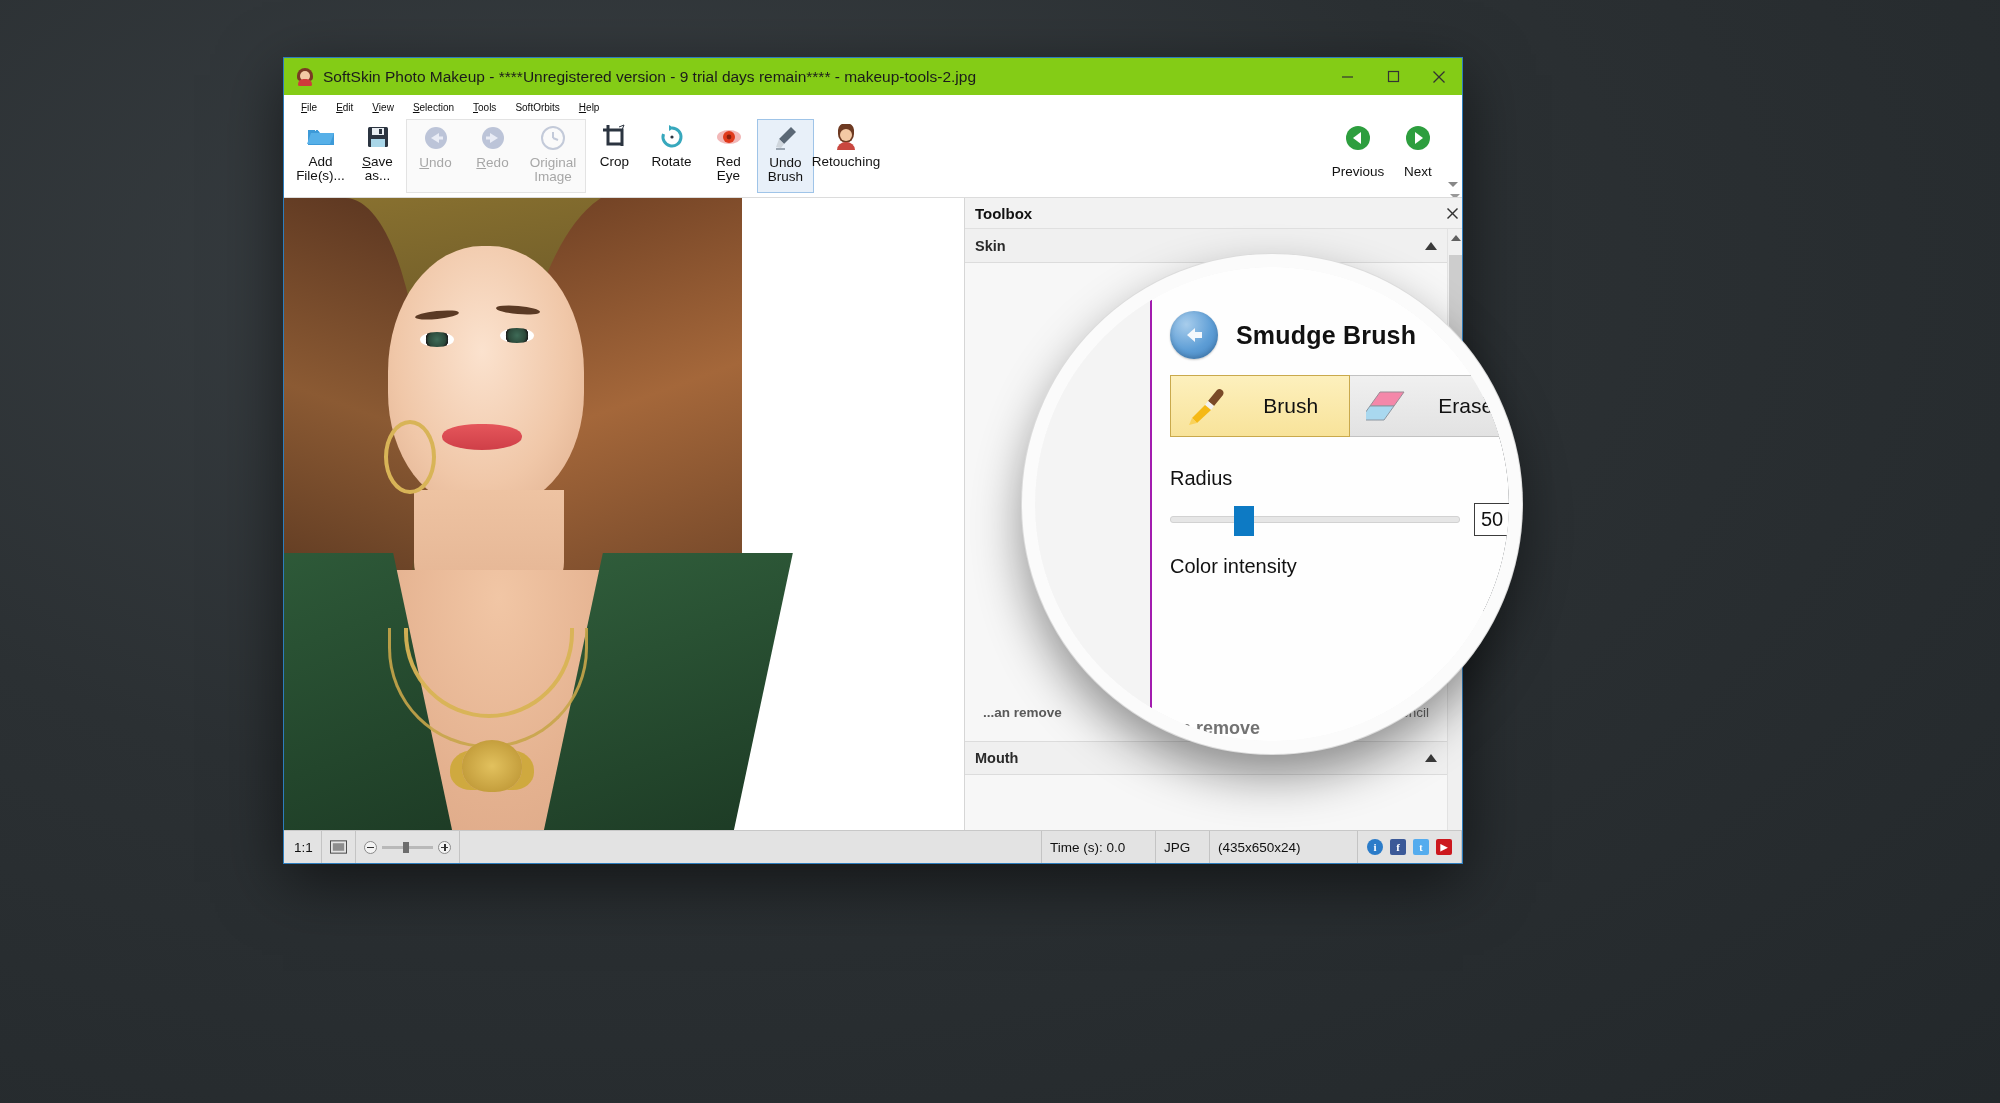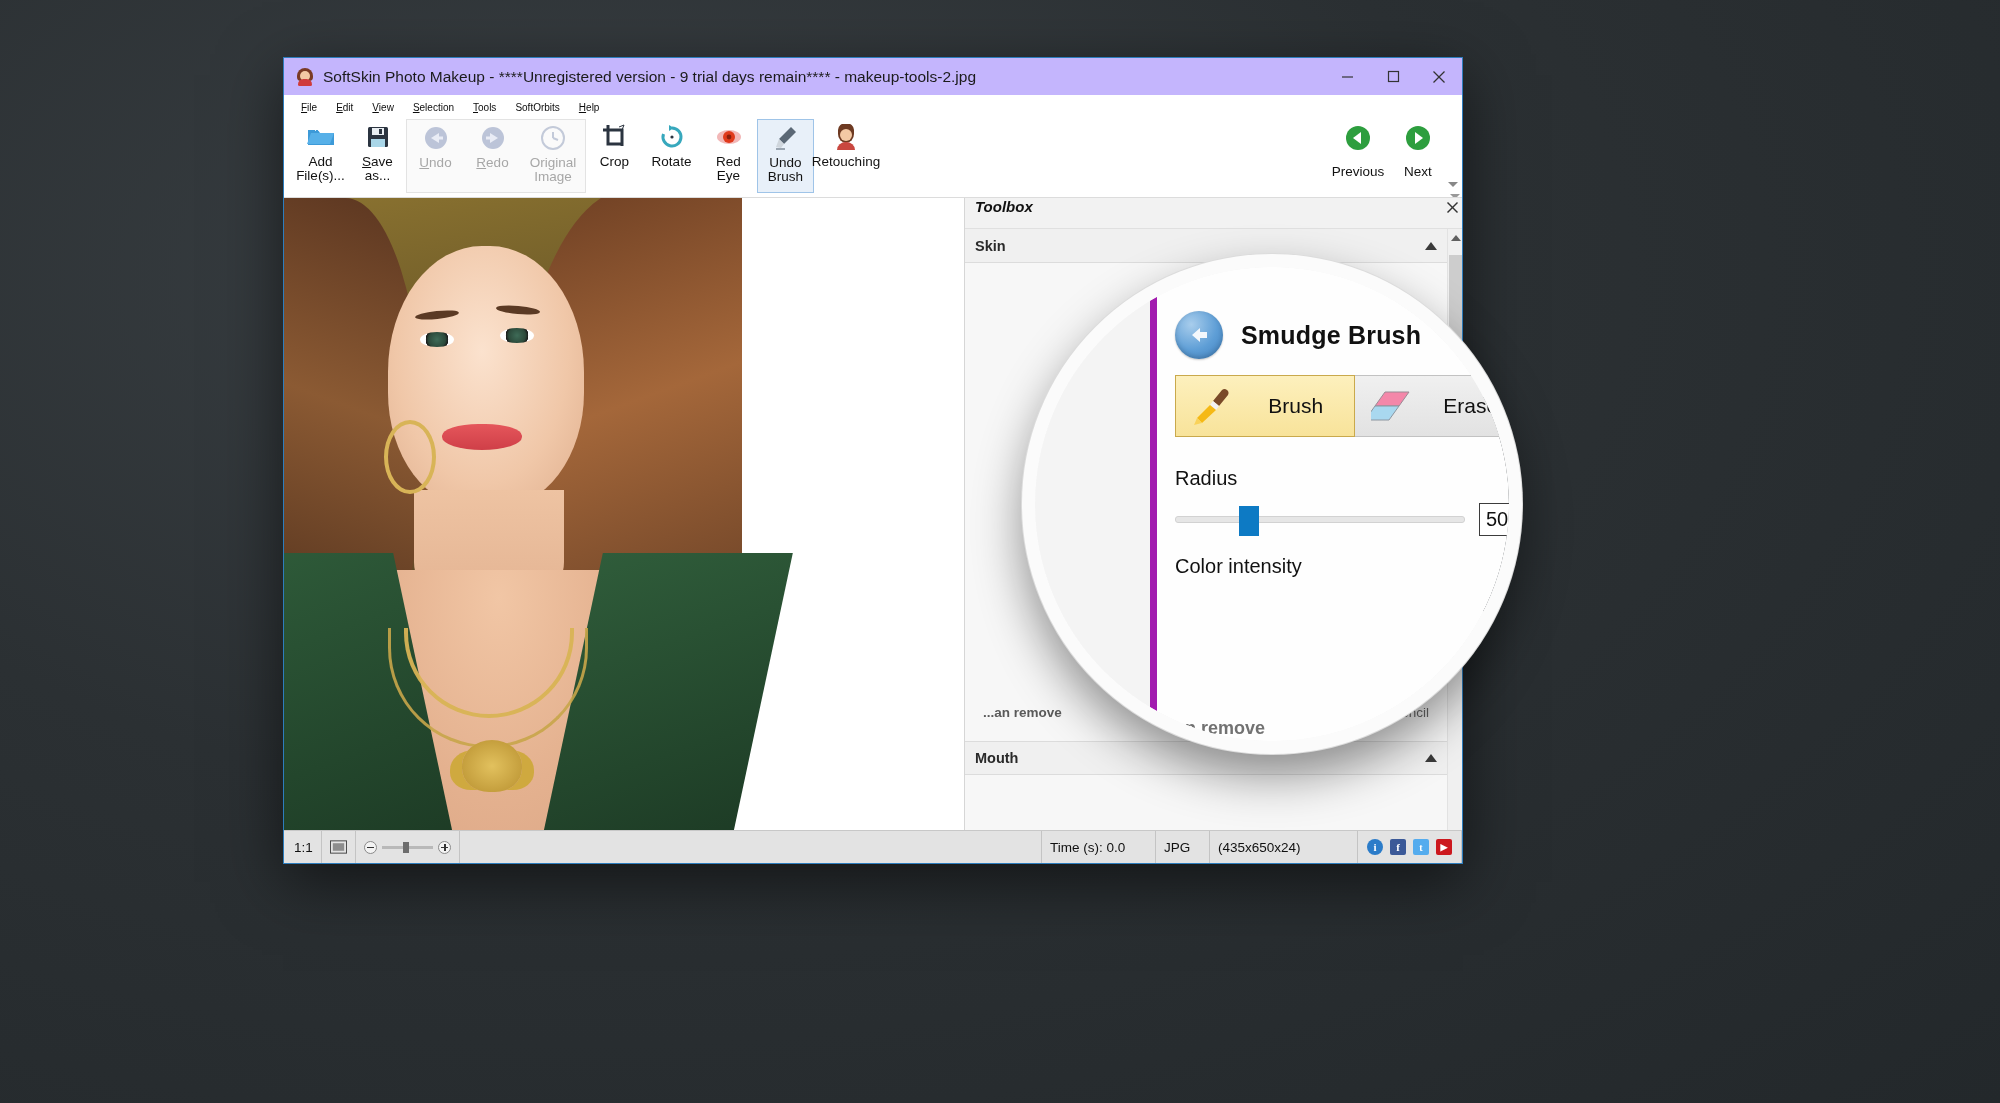--- a/index.html
+++ b/index.html
@@ -23,21 +23,21 @@
     width: 1180px; height: 807px;
     background: #ffffff;
     border: 1px solid #2d7dbd;
     box-shadow: 0 18px 60px rgba(0,0,0,0.55);
     display: flex; flex-direction: column;
   }
 
   
   .titlebar {
     height: 37px;
-    background: #c4b5fd;
+    background: #84cc16;
     display: flex; align-items: center;
     flex: none;
   }
   .titlebar .app-icon {
     width: 18px; height: 18px; margin-left: 12px; margin-right: 9px;
     position: relative; flex: none;
   }
   .app-icon .hair {
     position: absolute; left: 1px; top: 0px; width: 16px; height: 13px;
     background: #7a3a24; border-radius: 8px 8px 4px 4px;
@@ -206,22 +206,22 @@
     position: absolute; left: 100px; top: 222px; width: 52px; height: 74px;
     border: 4px solid #d8b457; border-radius: 50%;
   }
 
   
   .toolbox {
     flex: 1; background: #f2f2f2; border-left: 1px solid #d6d6d6;
     display: flex; flex-direction: column; min-width: 0;
   }
   .toolbox-header {
-    height: 30px; display: flex; 
-    padding: 0 1px 0 10px; flex: none; font-style: italic;
+    height: 30px; display: flex; align-items: center;
+    padding: 0 1px 0 10px; flex: none;
   }
   .toolbox-header .tbx-title { font-size: 15px; font-weight: bold; color: #111; }
   .toolbox-header .spacer { flex: 1; }
   .toolbox-close { width: 18px; height: 18px; display: flex; align-items: center; justify-content: center; }
 
   .toolbox-body { flex: 1; position: relative; background: #f7f7f7;
     border-top: 1px solid #e0e0e0; overflow: hidden; }
 
   .section-head {
     height: 34px; display: flex; align-items: center;
@@ -307,21 +307,21 @@
   }
   #mag-inner {
     position: absolute; left: 0; top: 0; width: 100%; height: 100%;
     border-radius: 50%; overflow: hidden; background: #ffffff;
   }
   
   .mag-panel {
     position: absolute; left: 115px; top: 0px;
     width: 400px; height: 500px;
     background: #fefefe;
-    border-left: 7px solid #a21caf;
+    border-left: 2px solid #a21caf;
   }
   .mag-left-strip {
     position: absolute; left: 0; top: 0; width: 115px; height: 100%;
     background: #f4f4f4;
   }
   .mag-header {
     position: absolute; left: 0; top: 40px; height: 56px; width: 100%;
     display: flex; align-items: center; padding-left: 18px; gap: 18px;
   }
   .back-circle {

